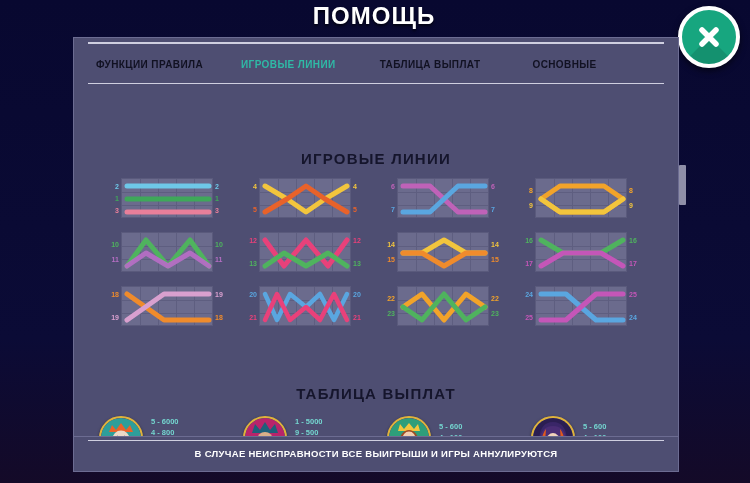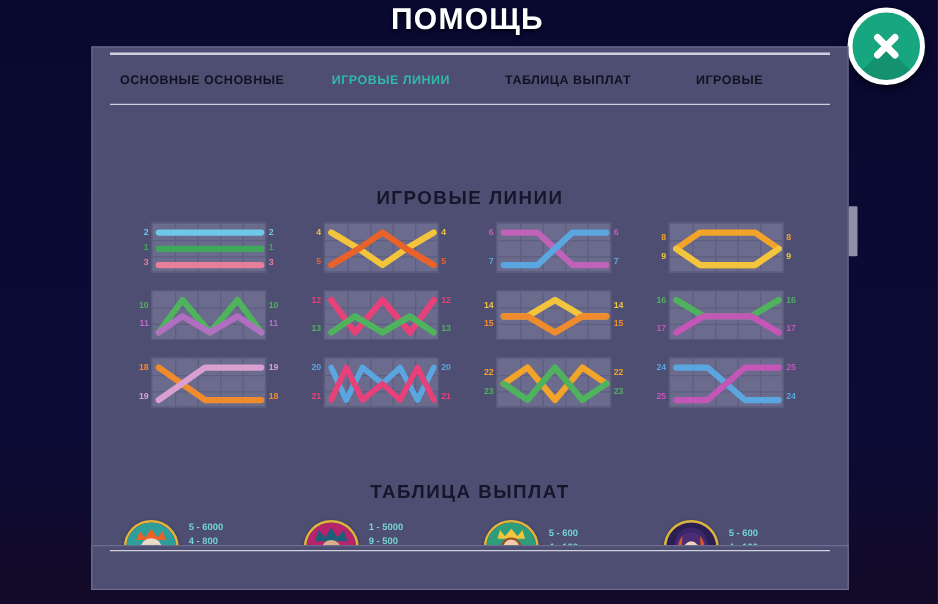--- a/index.html
+++ b/index.html
@@ -194,24 +194,24 @@
       </svg>
     </div>
   </div>
 
   <div class="panel">
     <div class="panel-inner">
       <div class="rule-top"></div>
       <div class="rule-bottom"></div>
 
       <div class="tabs">
-        <div class="tab tab-0">ОСНОВНЫЕ ОСНОВНЫЕ</div>
+        <div class="tab tab-0">ФУНКЦИИ ПРАВИЛА</div>
         <div class="tab tab-1 active">ИГРОВЫЕ ЛИНИИ</div>
         <div class="tab tab-2">ТАБЛИЦА ВЫПЛАТ</div>
-        <div class="tab tab-3">ИГРОВЫЕ</div>
+        <div class="tab tab-3">ОСНОВНЫЕ</div>
       </div>
 
       <div class="section-title st-lines">ИГРОВЫЕ ЛИНИИ</div>
 
       <div class="lines-area">
 
         <div class="lines-row">
 
           <div class="line-cell">
             <div class="lbl-col left stack3">
@@ -590,15 +590,16 @@
 
       </div>
 
     </div>
   </div>
 
   <div class="scroll-nub"></div>
 
   <div class="footer">
     <div class="rule"></div>
+    <div class="footer-text">В СЛУЧАЕ НЕИСПРАВНОСТИ ВСЕ ВЫИГРЫШИ И ИГРЫ АННУЛИРУЮТСЯ</div>
   </div>
 
 </div>
 
 </body></html>

